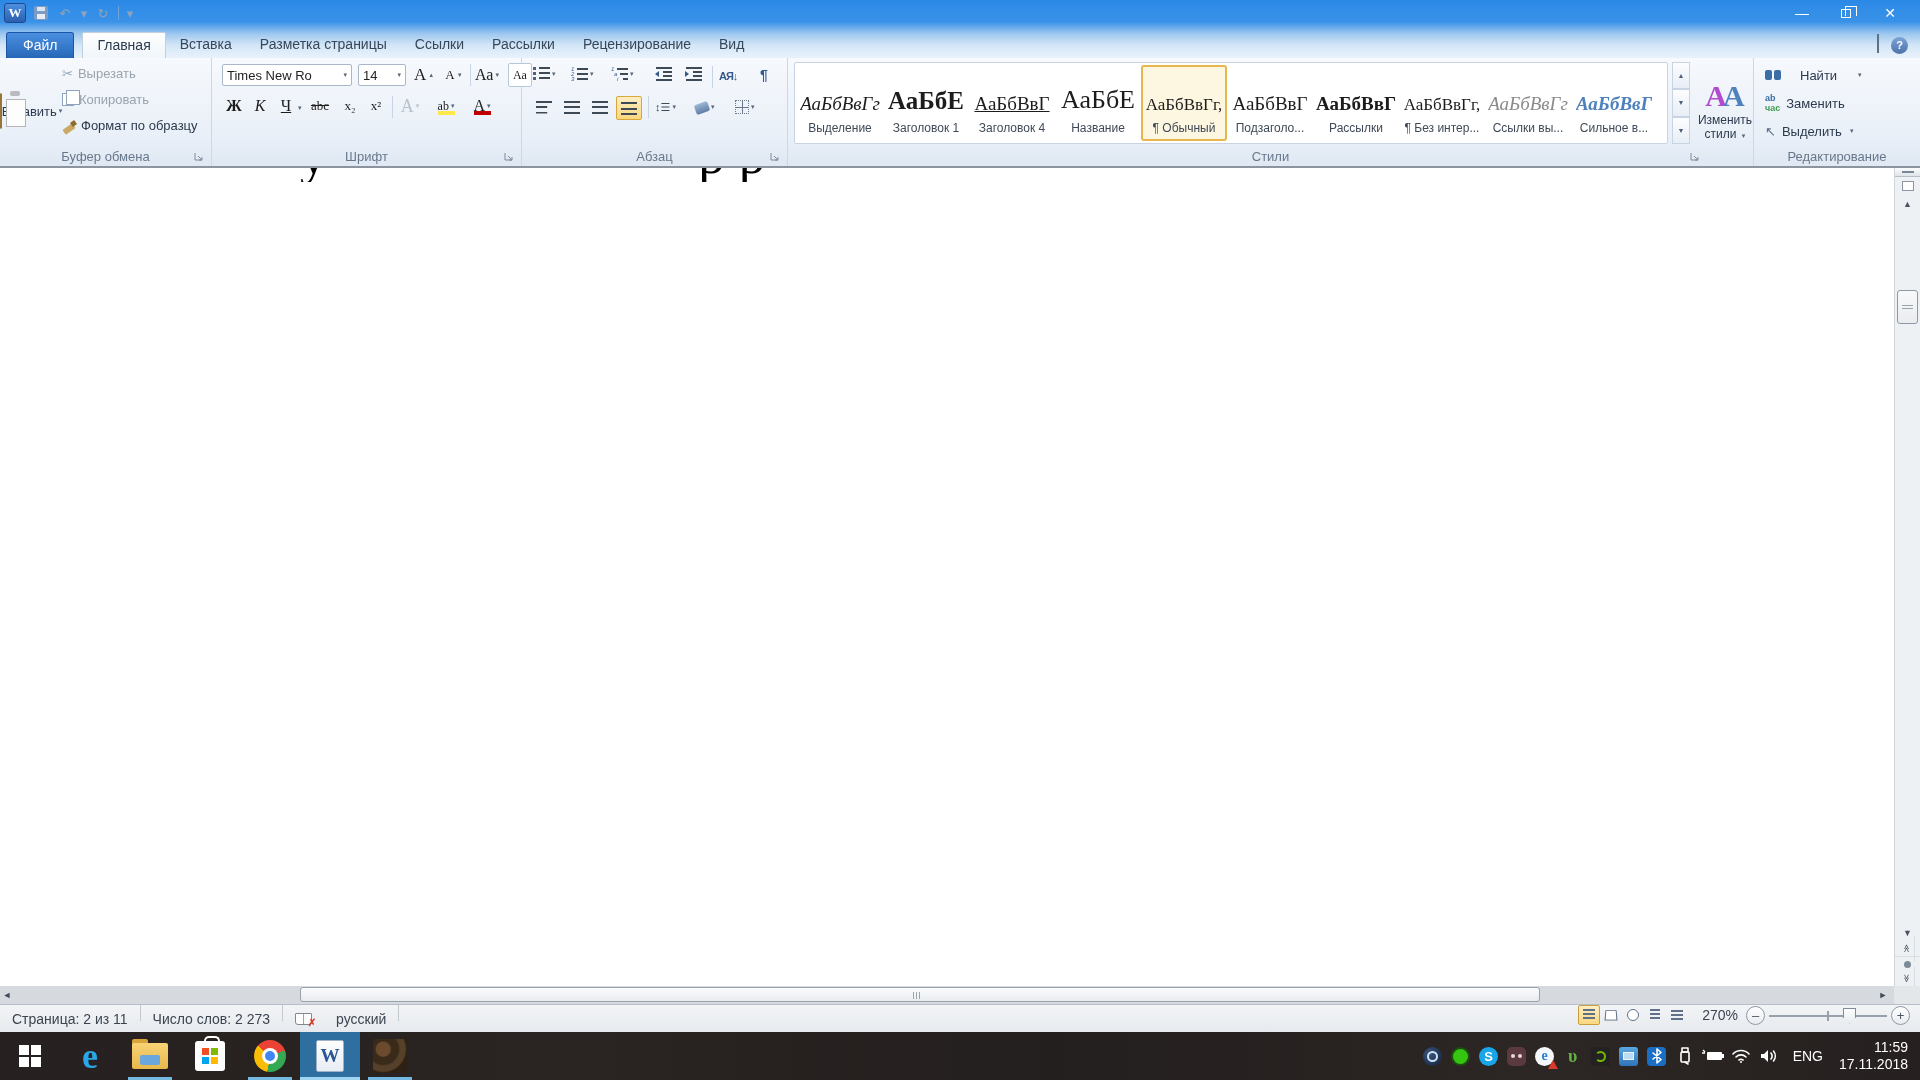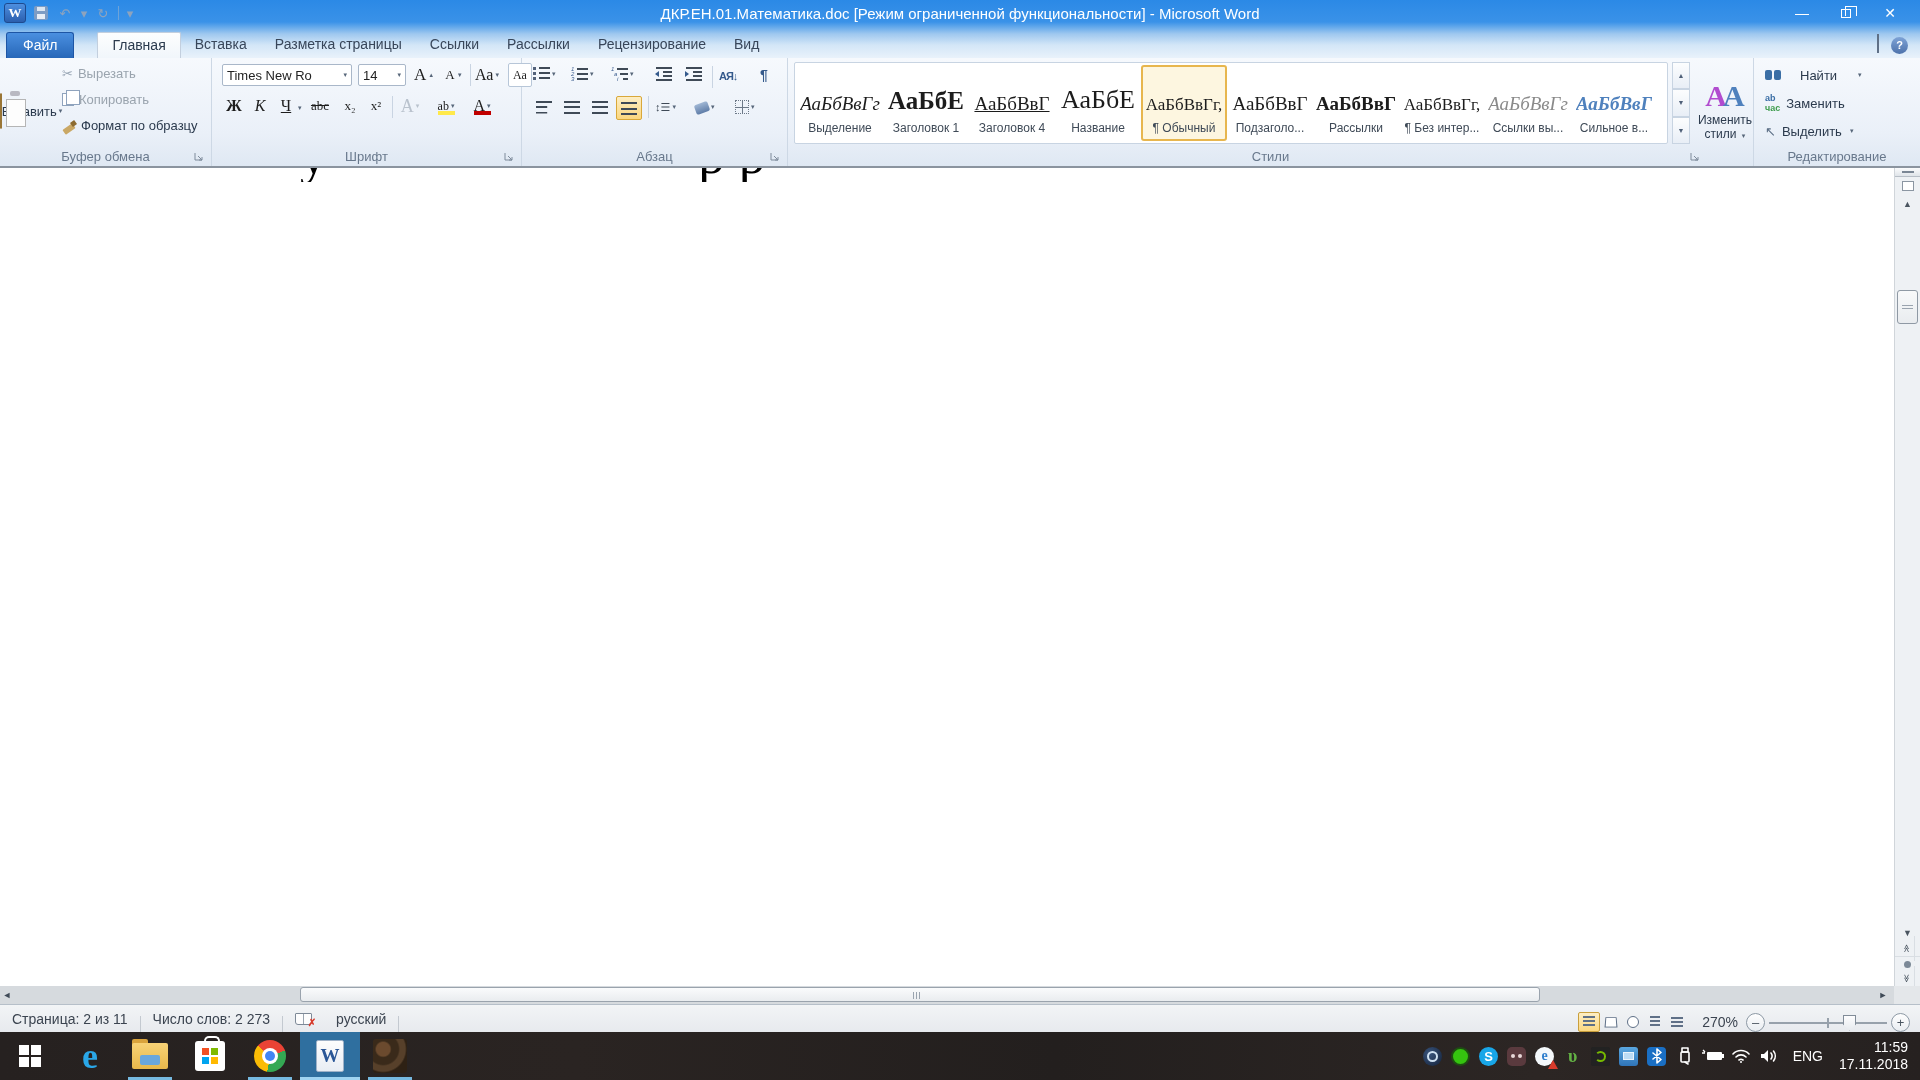--- a/index.html
+++ b/index.html
@@ -28,21 +28,21 @@
   .ribbon-mini { position:absolute; right:12px; top:36px; display:flex; gap:12px; align-items:center; }
   .chev-up { width:8px; height:8px; border-left:2px solid #5f7087; border-top:2px solid #5f7087; transform:rotate(45deg) translateY(2px); }
   .help-btn { width:17px; height:17px; border-radius:50%; background:linear-gradient(#7ea3d6,#4d72ab); color:#fff;
               font:bold 11px "Liberation Sans",sans-serif; display:flex; align-items:center; justify-content:center; }
 
   .tabs { position:absolute; left:6px; top:30px; display:flex; height:28px; align-items:flex-end; }
   .tab { padding:4px 14px 6px; font-size:14px; color:#38465a; height:26px; }
   .tab.file { background:linear-gradient(#4a8fe0,#2767b8); color:#fff; border-radius:3px 3px 0 0;
               margin-right:8px; padding:4px 16px 6px; border:1px solid #1d55a5; border-bottom:none; }
   .tab.active { background:linear-gradient(#fdfefe,#f1f6fb); border:1px solid #c3cfde; border-bottom:none;
-                border-radius:2px 2px 0 0; color:#2b3a4d;margin-left:15px; }
+                border-radius:2px 2px 0 0; color:#2b3a4d; }
 
   
   .ribbon { position:absolute; top:58px; left:0; width:1920px; height:110px;
             background:linear-gradient(#f6f9fd,#eaf0f8 70%,#dfe8f3); border-bottom:2px solid #8b949f; }
   .group { position:absolute; top:0; height:108px; border-right:1px solid #cdd8e5; }
   .glabel { position:absolute; bottom:2px; left:0; width:100%; text-align:center; font-size:13px; color:#68788c; }
   .launcher { position:absolute; bottom:3px; width:12px; height:12px; }
   .launcher svg { display:block; }
   .sbtn { display:flex; align-items:center; justify-content:center; border:1px solid transparent; border-radius:2px; }
   .sbtn.on { background:linear-gradient(#fdeec4,#fbd77f); border-color:#d9a83a; }
@@ -150,21 +150,21 @@
   .hs-arrow { width:14px; height:18px; display:flex; align-items:center; justify-content:center; color:#3f4a57; font-size:9px; }
   .hthumb { position:absolute; left:300px; top:1px; width:1240px; height:15px; background:linear-gradient(#fafbfc,#e9ecef);
             border:1px solid #9aa3ad; border-radius:3px; }
   .hthumb:before { content:''; position:absolute; left:612px; top:4px; width:8px; height:7px;
                    background:repeating-linear-gradient(90deg,#9aa4af 0 1px,transparent 1px 3px); }
   .corner { position:absolute; top:986px; right:0; width:26px; height:18px; background:#e4e7ea; }
 
   
   .statusbar { position:absolute; top:1004px; left:0; width:1920px; height:28px;
                background:linear-gradient(#f2f4f6,#e7eaee); border-top:1px solid #b6bfc9;
-               display:flex; align-items:flex-end; font-size:14px; color:#3b4450; }
+               display:flex; align-items:flex-start; font-size:14px; color:#3b4450; }
   .st-item { padding:0 12px; display:flex; align-items:center; gap:6px; height:100%; }
   .st-sep { width:1px; height:16px; background:#c3c9d0; }
   .book-ic { width:17px; height:12px; background:#fdfdfd; border:1px solid #7d8997; border-radius:1px 1px 3px 3px; position:relative; }
   .book-ic:before { content:''; position:absolute; left:7px; top:0; width:1px; height:10px; background:#9aa4af; }
   .book-ic .bx { position:absolute; right:-5px; bottom:-4px; color:#d83b2c; font-size:10px; font-weight:bold; line-height:10px; }
   .st-right { margin-left:auto; display:flex; align-items:center; padding-right:10px; }
   .viewbtn { width:22px; height:20px; display:flex; align-items:center; justify-content:center; border:1px solid transparent; border-radius:2px; }
   .viewbtn.on { background:linear-gradient(#fdeec4,#fbd77f); border-color:#c99f3c; }
   .vi { width:12px; height:12px; border:1px solid #5f7087; background:#fff; }
   .vi.book { transform:perspective(40px) rotateX(30deg); }
@@ -240,21 +240,20 @@
         <span class="wicon">W</span>
         <span class="qbtn">
             <span class="floppy"></span>
           </span>
         <span class="qbtn">↶</span>
         <span class="qbtn" style="width:8px">▾</span>
         <span class="qbtn">↻</span>
         <span class="qsep"></span>
         <span class="qbtn" style="width:10px">▾</span>
       </div>
-      <div class="title-text">ДКР.ЕН.01.Математика.doc [Режим ограниченной функциональности] - Microsoft Word</div>
       <div class="winbtns">
         <span class="winbtn">—</span>
         <span class="winbtn">
             <span class="restore-glyph"></span>
           </span>
         <span class="winbtn">✕</span>
       </div>
     </div>
 
     <div class="tabs">

